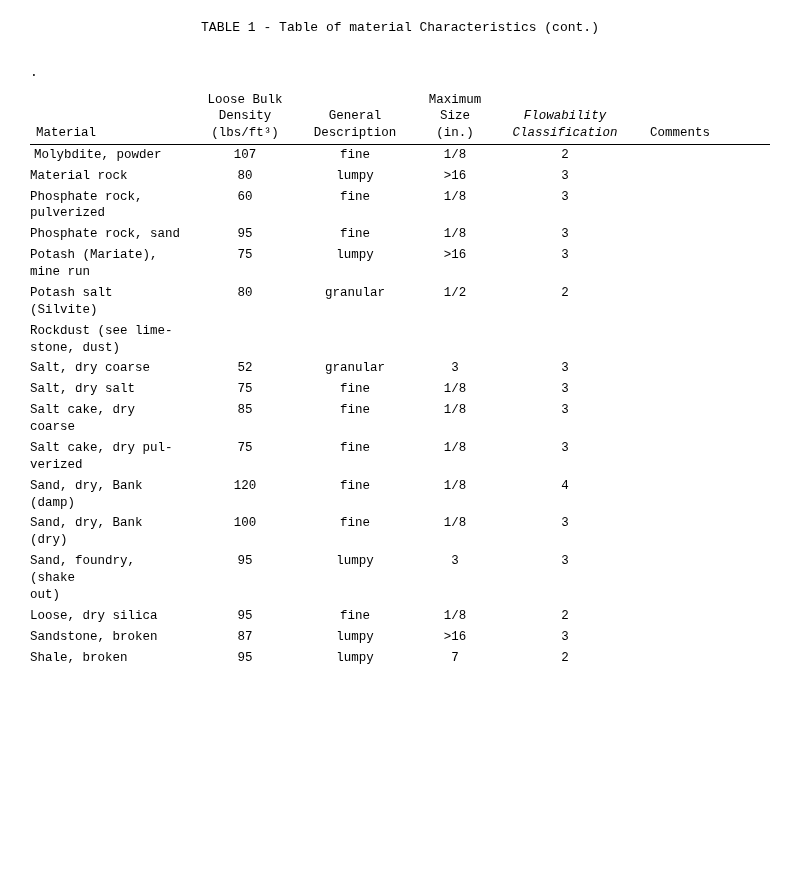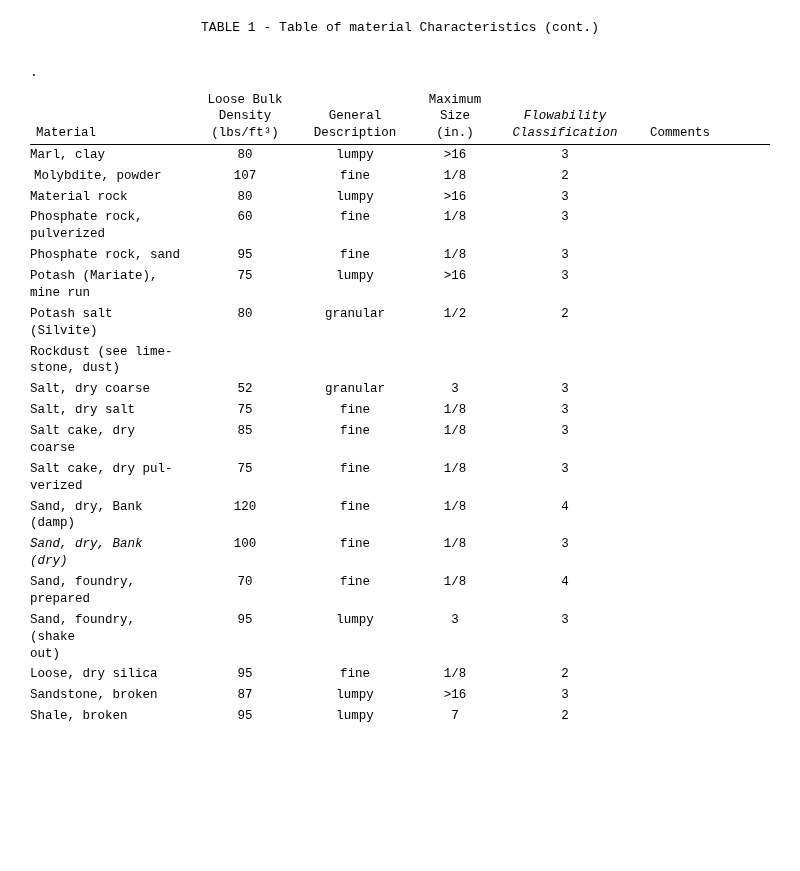--- a/index.html
+++ b/index.html
@@ -91,28 +91,20 @@
       <th class="col-flow center" style="vertical-align:bottom; border-bottom: 1.5px solid #000; padding-bottom:3px;">
         <span>Flowability</span><br>
         <span>Classification</span>
       </th>
       <th class="col-comments" style="vertical-align:bottom; border-bottom: 1.5px solid #000; padding-bottom:3px; padding-left:20px;">
         <span>Comments</span>
       </th>
     </tr>
   </thead>
   <tbody id="table-body">
-  <tr>
-        <td style="padding-left: 0px;">Marl, clay</td>
-        <td class="center">80</td>
-        <td class="center">lumpy</td>
-        <td class="center">&gt;16</td>
-        <td class="center">3</td>
-        <td style="padding-left: 20px;"></td>
-      </tr>
       <tr>
         <td style="padding-left: 4px;">Molybdite, powder</td>
         <td class="center">107</td>
         <td class="center">fine</td>
         <td class="center">1/8</td>
         <td class="center">2</td>
         <td style="padding-left: 20px;"></td>
       </tr>
       <tr>
         <td style="padding-left: 0px;">Material rock</td>
@@ -196,33 +188,25 @@
       </tr>
       <tr>
         <td style="padding-left: 0px;">Sand, dry, Bank (damp)</td>
         <td class="center">120</td>
         <td class="center">fine</td>
         <td class="center">1/8</td>
         <td class="center">4</td>
         <td style="padding-left: 20px;"></td>
       </tr>
       <tr>
-        <td style="padding-left: 0px; font-style: italic;">Sand, dry, Bank (dry)</td>
+        <td style="padding-left: 0px;">Sand, dry, Bank (dry)</td>
         <td class="center">100</td>
         <td class="center">fine</td>
         <td class="center">1/8</td>
         <td class="center">3</td>
-        <td style="padding-left: 20px;"></td>
-      </tr>
-      <tr>
-        <td style="padding-left: 0px;">Sand, foundry, prepared</td>
-        <td class="center">70</td>
-        <td class="center">fine</td>
-        <td class="center">1/8</td>
-        <td class="center">4</td>
         <td style="padding-left: 20px;"></td>
       </tr>
       <tr>
         <td style="padding-left: 0px;">Sand, foundry, (shake<br> out)</td>
         <td class="center">95</td>
         <td class="center">lumpy</td>
         <td class="center">3</td>
         <td class="center">3</td>
         <td style="padding-left: 20px;"></td>
       </tr>

